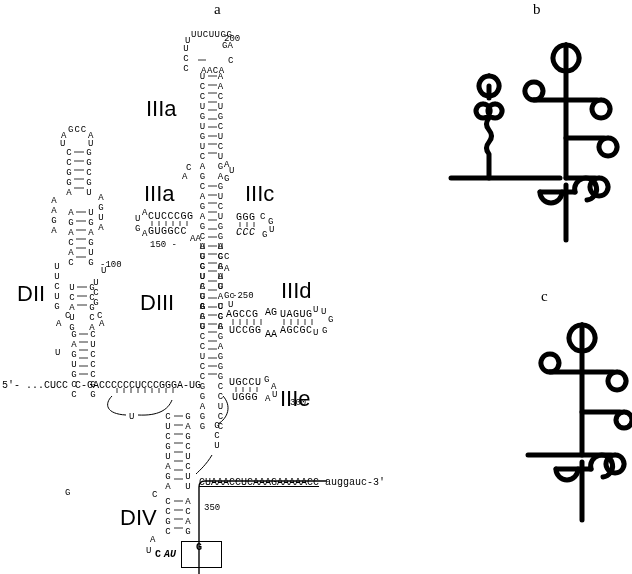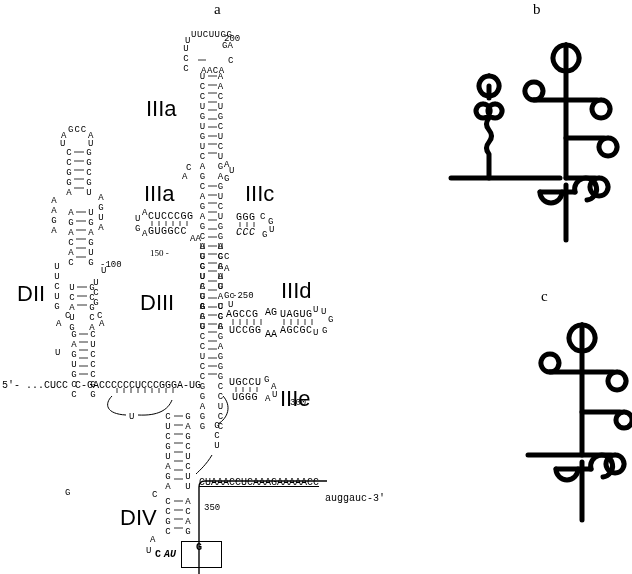--- a/index.html
+++ b/index.html
@@ -29,29 +29,29 @@
   <div class="domain-label" style="left:17px;top:281px;">DII</div>
   <div class="domain-label" style="left:140px;top:290px;">DIII</div>
   <div class="domain-label" style="left:120px;top:505px;">DIV</div>
   <div class="domain-label" style="left:144px;top:181px;">IIIa</div>
   <div class="domain-label" style="left:146px;top:96px;">IIIa</div>
   <div class="domain-label" style="left:245px;top:181px;">IIIc</div>
   <div class="domain-label" style="left:281px;top:278px;">IIId</div>
   <div class="domain-label" style="left:280px;top:386px;">IIIe</div>
 
   <div class="num" style="left:100px;top:228px;margin-top:32px;">-100</div>
-  <div class="num" style="left:150px;top:248px;font-family:Liberation Serif, serif;">150 -</div>
+  <div class="num" style="left:150px;top:240px;">150 -</div>
   <div class="num" style="left:224px;top:34px;">200</div>
   <div class="num" style="left:232px;top:291px;">-250</div>
   <div class="num" style="left:290px;top:398px;">300</div>
   <div class="num" style="left:204px;top:503px;">350</div>
 
   <div class="term" style="left:2px;top:380px;">5'- ...CUCC</div>
   <div class="term" style="left:199px;top:477px;text-decoration:underline;">CUAAACCUCAAAGAAAAACC</div>
-  <div class="term" style="left:325px;top:477px;margin-top:16px;">auggauc-3'</div>
+  <div class="term" style="left:325px;top:477px;">auggauc-3'</div>
 
   <div class="seq" style="left:68px;top:125px;letter-spacing:1px;">GCC</div>
   <div class="seq" style="left:61px;top:131px;">A</div>
   <div class="seq" style="left:88px;top:131px;">A</div>
   <div class="seq" style="left:60px;top:139px;">U</div>
   <div class="seq" style="left:88px;top:139px;">U</div>
 
   <div class="seq rot" style="left:64px;top:148px;writing-mode:vertical-rl;text-orientation:upright;line-height:9px;">CCGGA</div>
   <div class="seq rot" style="left:84px;top:148px;writing-mode:vertical-rl;text-orientation:upright;line-height:9px;">GGCGU</div>
 

